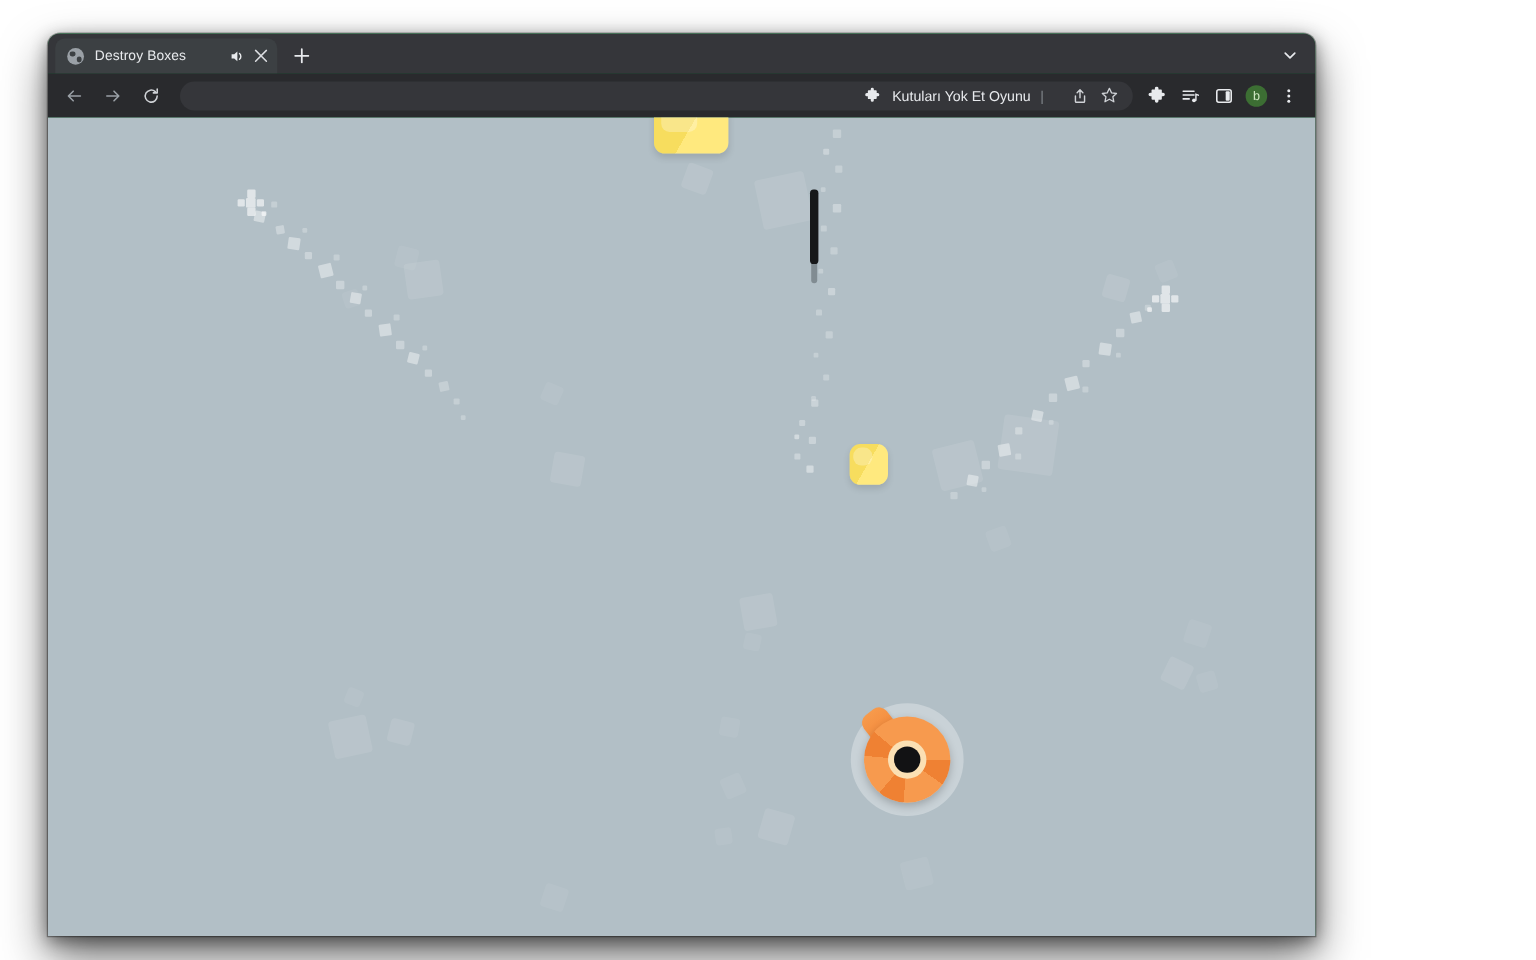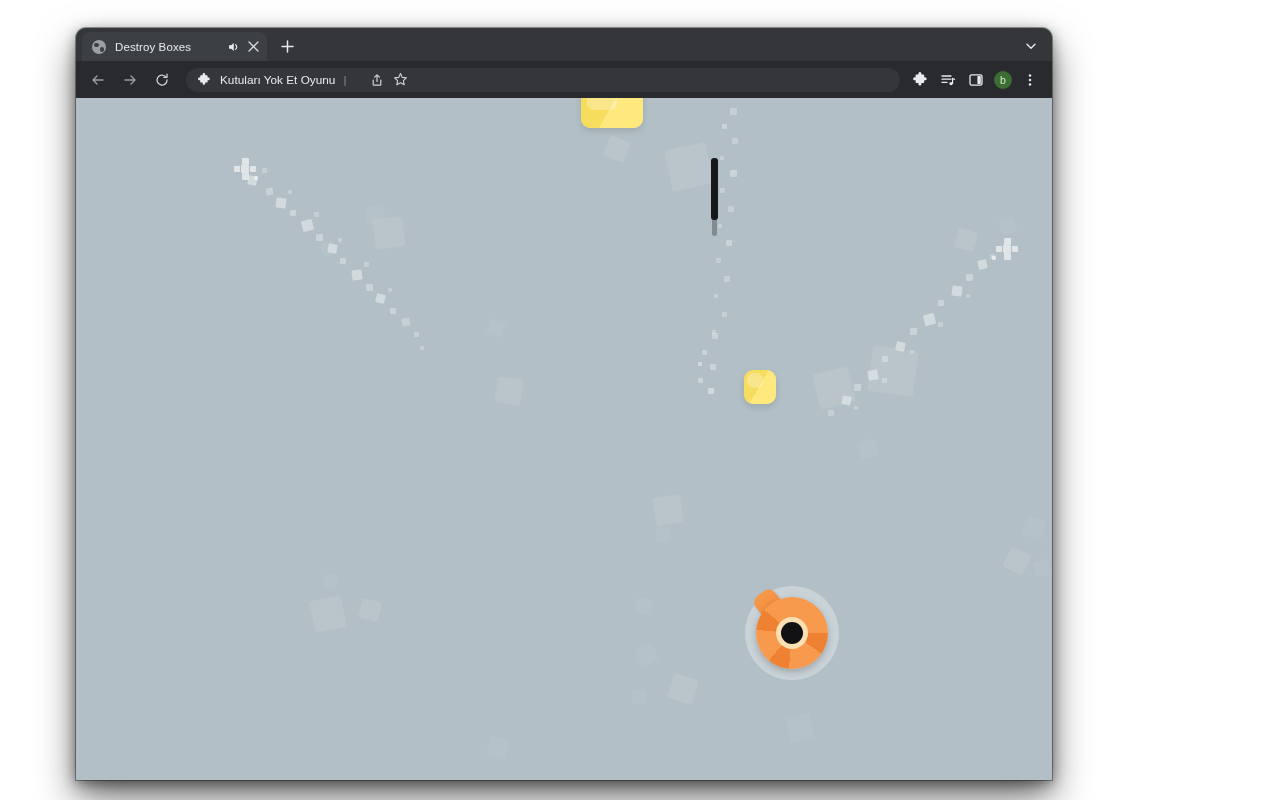--- a/index.html
+++ b/index.html
@@ -8,27 +8,26 @@
     background: #ffffff;
     font-family: "Liberation Sans", sans-serif;
     overflow: hidden;
   }
   #root { position: relative; width: 1280px; height: 800px; background: #fff; }
 
   
   .window {
     position: absolute;
     left: 40px; top: 28px;
-    width: 976px; height: 752px;
+    width: 1056px; height: 752px;
     background: #15803d;
     border-radius: 10px 10px 0 0;
     box-shadow: 0 18px 38px rgba(0,0,0,0.55), 0 4px 14px rgba(0,0,0,0.45),
                 0 0 0 1px rgba(0,0,0,0.35);
     overflow: hidden;
-    margin-left: 36px;
   }
 
   
   .tabstrip {
     position: relative;
     height: 33px;
     background: #35363a;
     display: flex;
     align-items: flex-end;
   }
@@ -118,20 +117,21 @@
     height: 24px;
     background: #35363a;
     border-radius: 13px;
     margin: 0 6px 0 8px;
     display: flex;
     align-items: center;
     padding: 0 10px 0 11px;
     box-sizing: border-box;
     overflow: hidden;
     min-width: 0;
+    justify-content: flex-end;
   }
   .ext-badge { width: 14px; height: 14px; flex: 0 0 14px; margin-right: 9px; }
   .omni-name {
     color: #e8eaed; font-size: 11.8px; white-space: nowrap; flex: 0 0 auto;
   }
   .omni-sep {
     color: #80868b; font-size: 11.8px; margin: 0 8px; flex: 0 0 auto;
   }
   .omni-url {
     color: #bdc1c6; font-size: 11.8px; white-space: nowrap;

